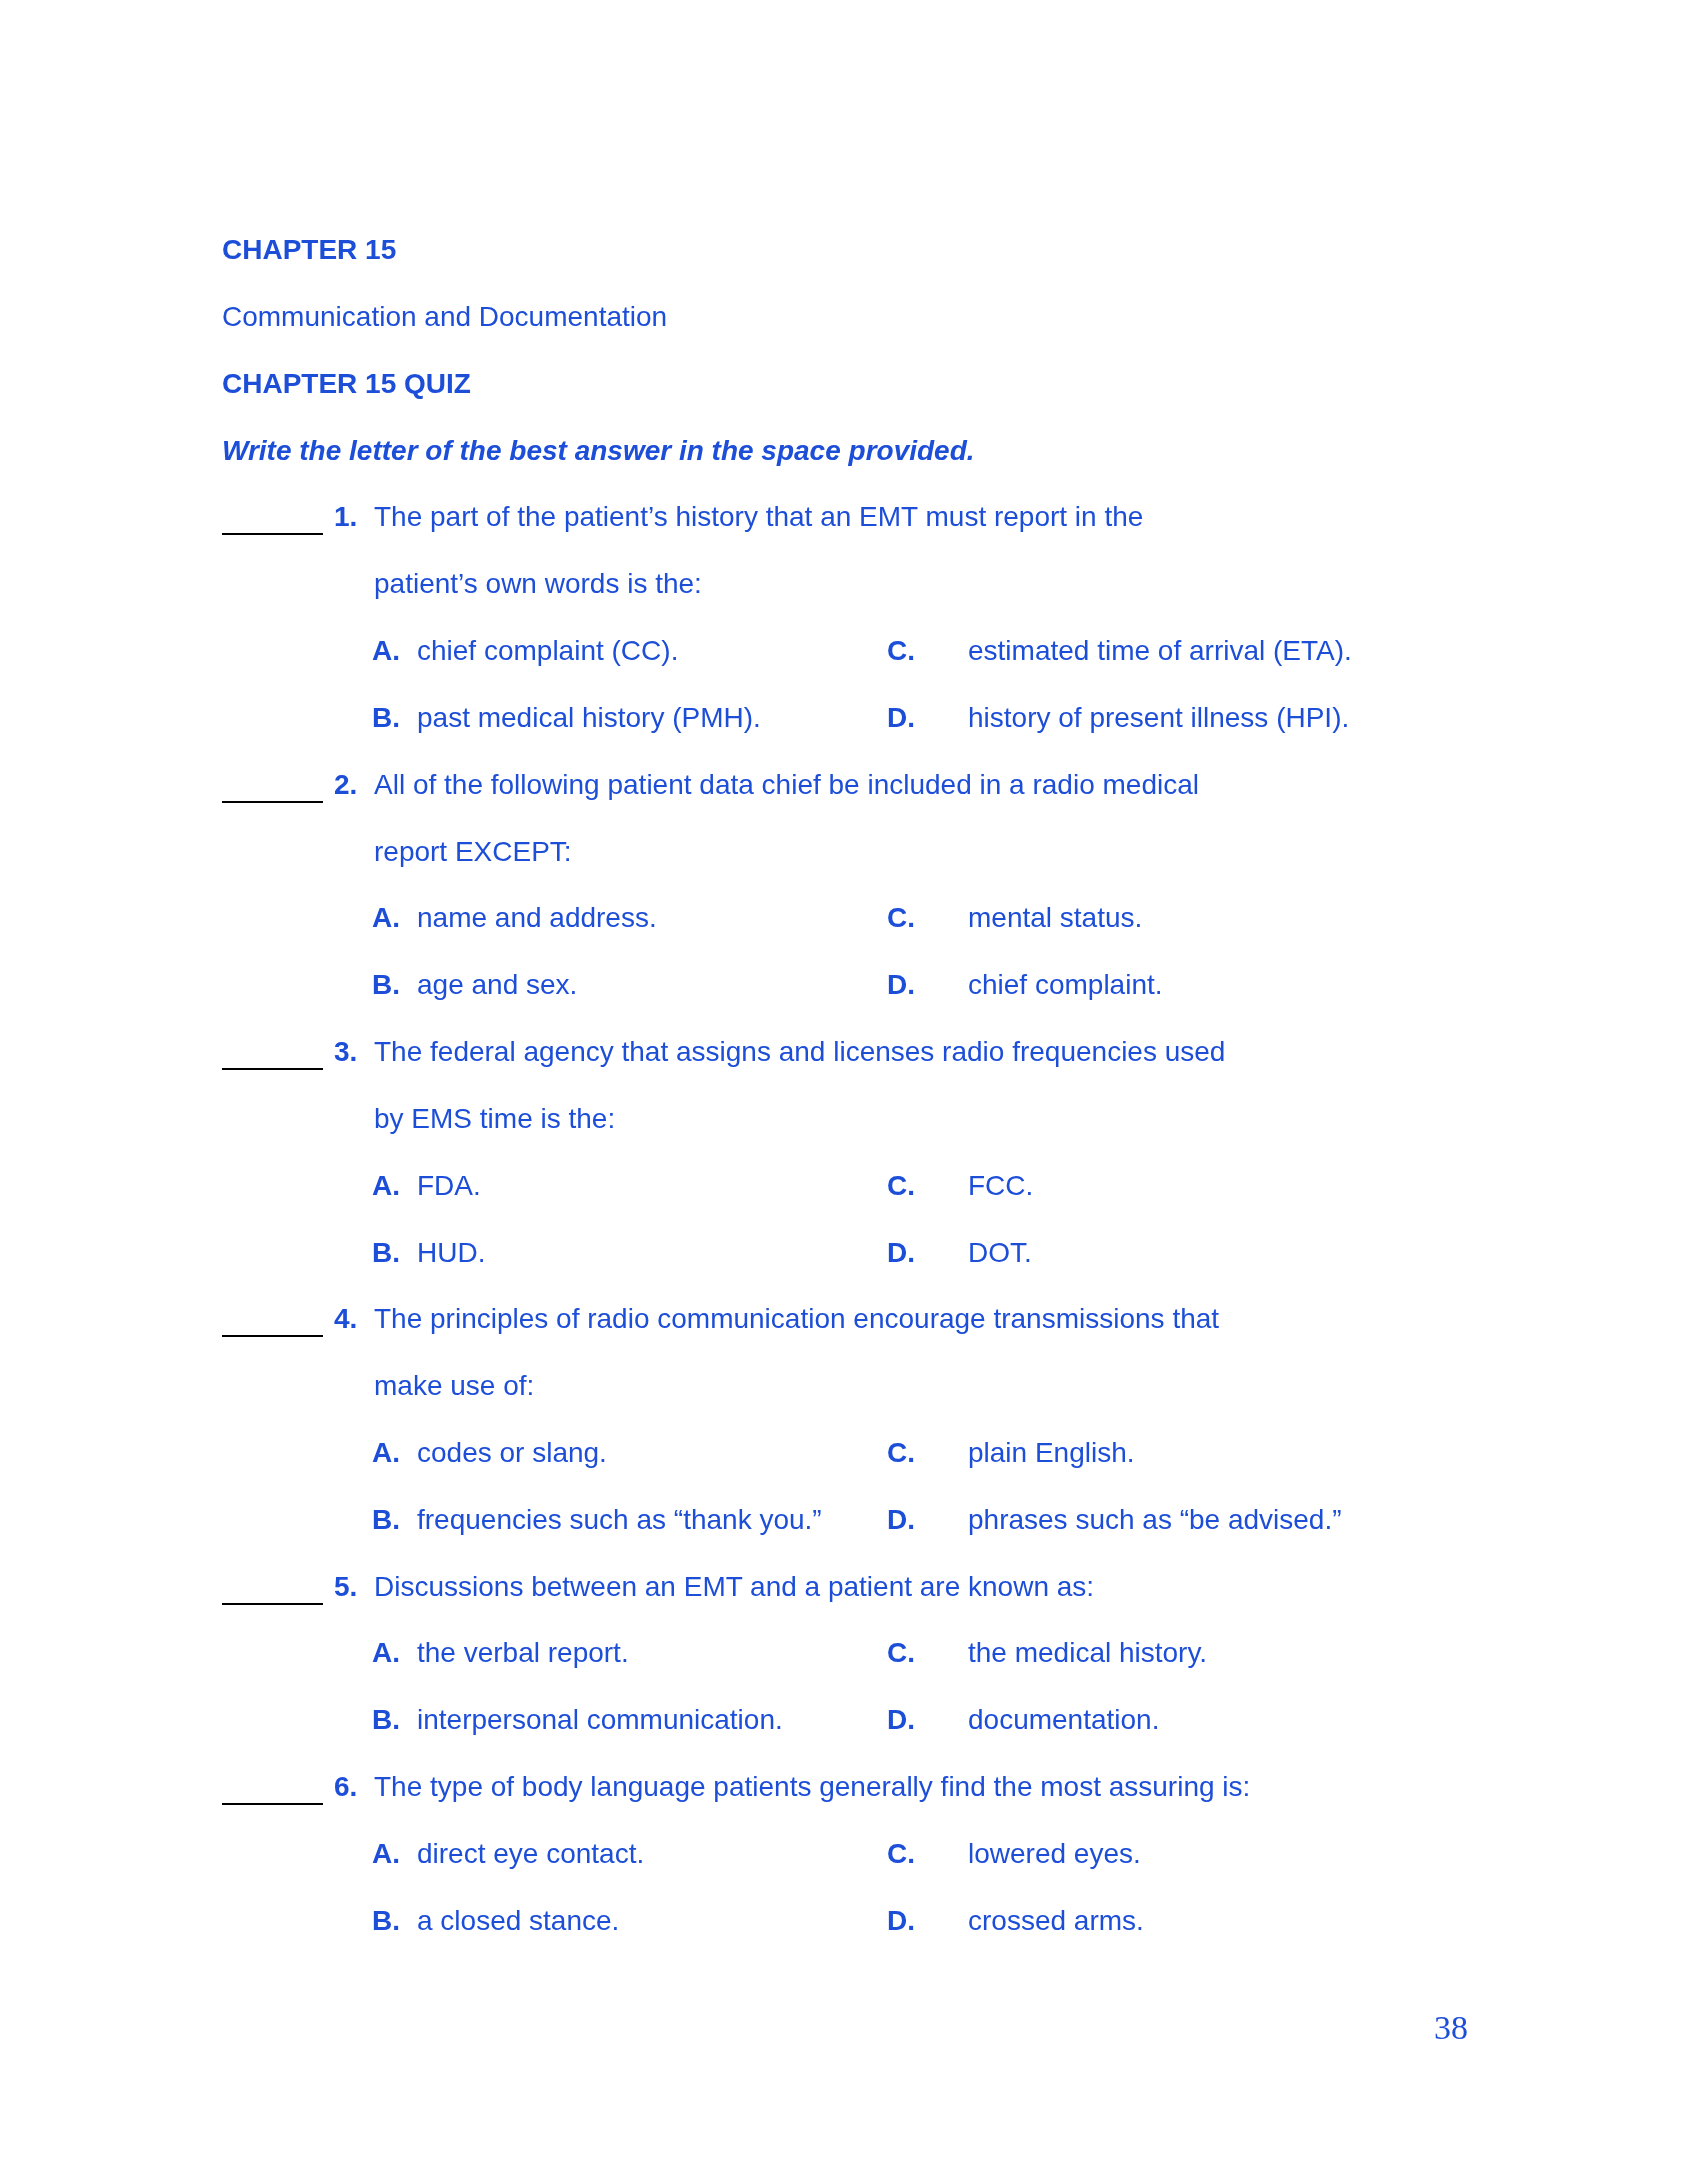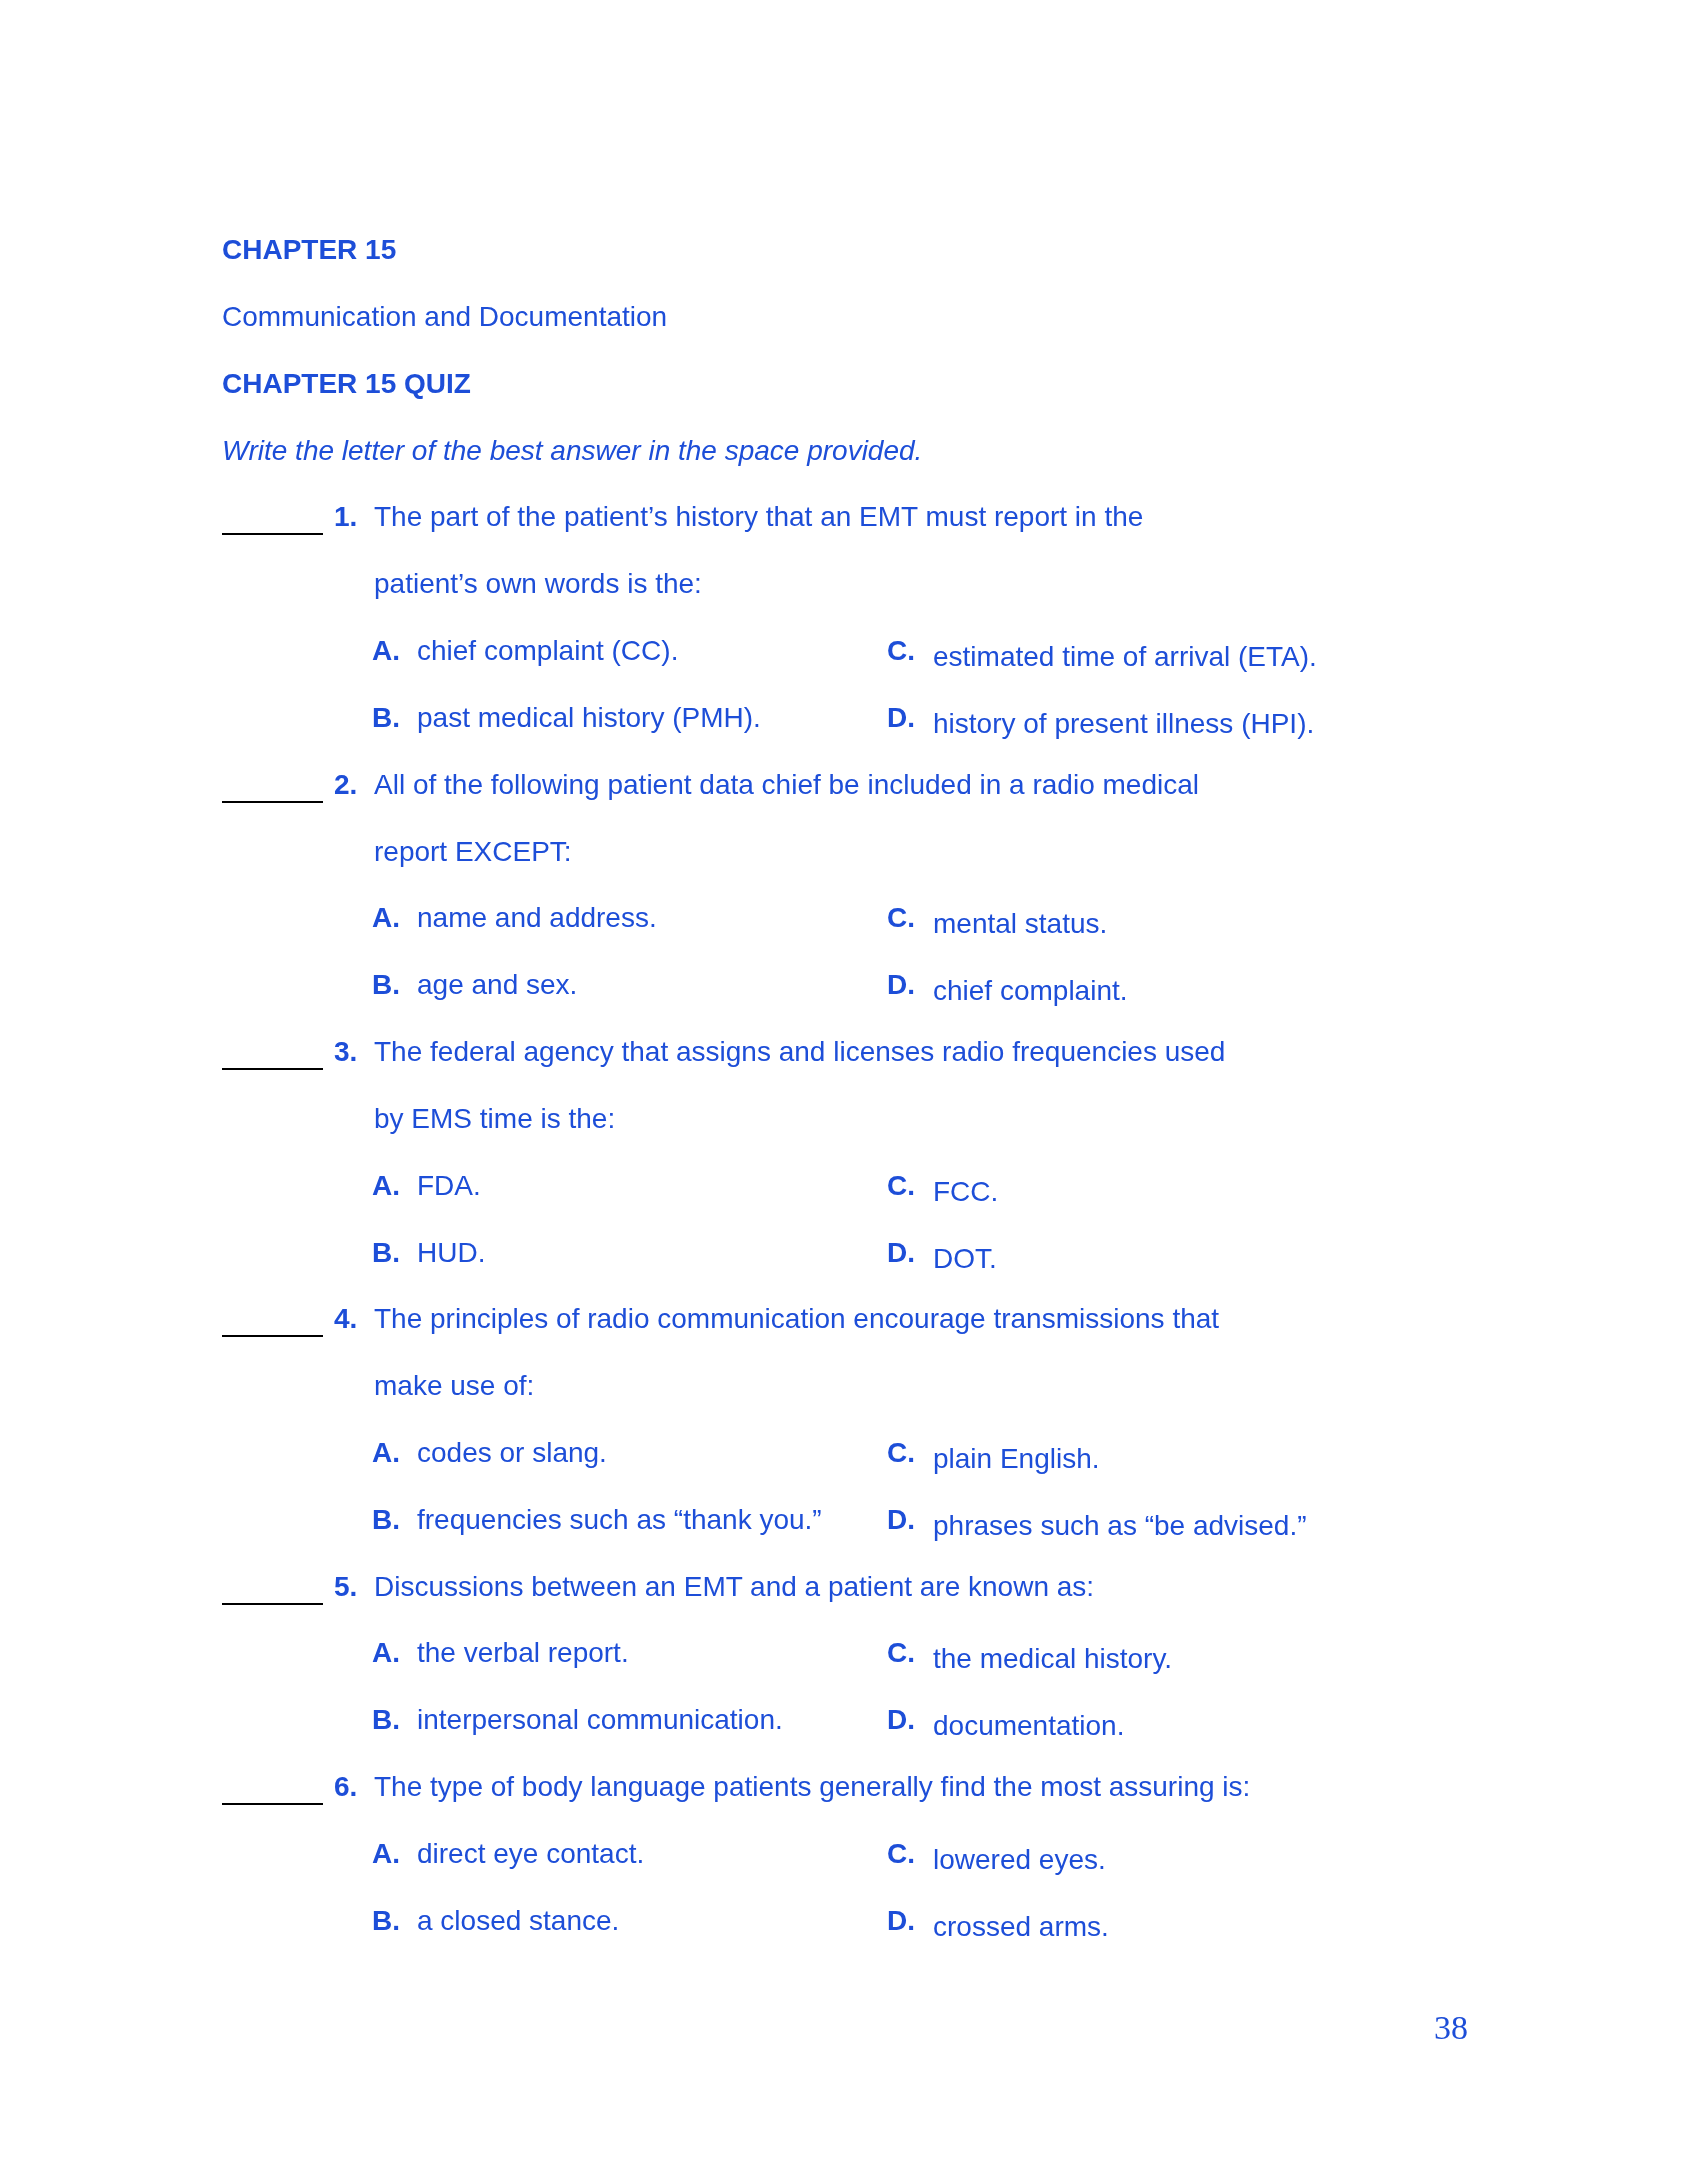--- a/index.html
+++ b/index.html
@@ -13,27 +13,27 @@
     color: #1d4ed8;
     overflow: hidden;
   }
   .l {
     position: absolute;
     white-space: nowrap;
     line-height: 28px;
   }
   .heading   { left: 222px; font-weight: bold; }
   .sub       { left: 222px; }
-  .instruction { left: 222px; font-weight: normal; font-style: italic; text-align: right; }
+  .instruction { left: 222px; font-weight: bold; font-style: italic; text-align: right; }
   .num  { left: 334px; font-weight: bold; }
   .qt   { left: 374px; }
   .olA  { left: 372px;  font-weight: bold; }
   .otA  { left: 417px; }
   .olC  { left: 887px; font-weight: bold; }
-  .otC  { left: 933px; margin-top: 6px; }
+  .otC  { left: 968px; }
   .blank {
     position: absolute;
     left: 222px;
     width: 101px;
     height: 30px;
     border-bottom: 2.6px solid #000000;
   }
   .pagenum {
     position: absolute;
     left: 1434px;

